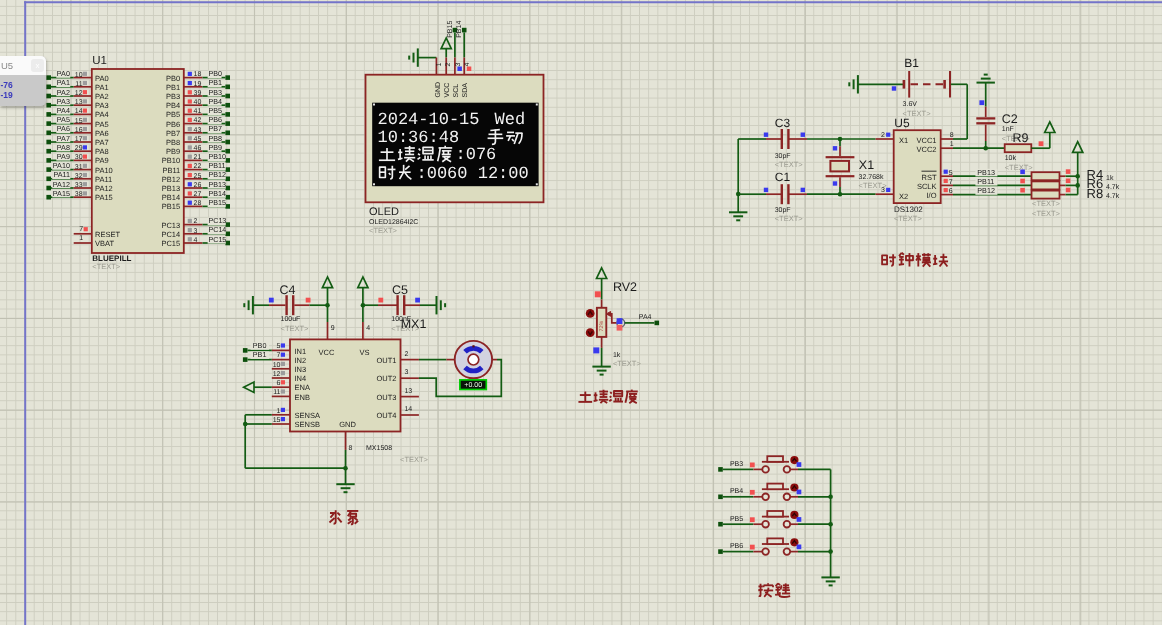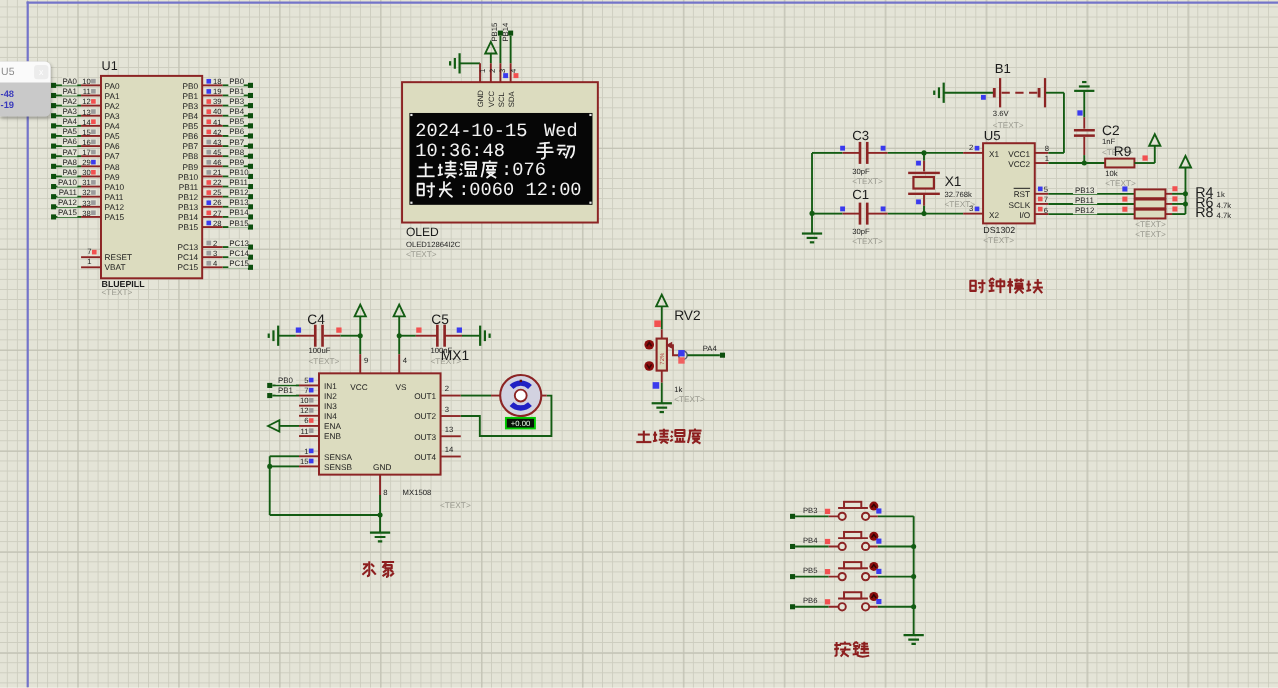--- a/index.html
+++ b/index.html
@@ -863,15 +863,15 @@
 <use href="#gdu" transform="translate(624.0,388.8) scale(0.78)" stroke="#8d1f1f" stroke-width="2.4"></use>
 <use href="#gan" transform="translate(757.5,582.6) scale(0.8)" stroke="#8d1f1f" stroke-width="2.3"></use>
 <use href="#gjian" transform="translate(774.5,582.6) scale(0.8)" stroke="#8d1f1f" stroke-width="2.3"></use>
 <line x1="24.2" y1="2.3" x2="1162" y2="2.3" stroke="#7474c9" stroke-width="2"></line>
 <line x1="25.2" y1="1.3" x2="25.2" y2="625" stroke="#7474c9" stroke-width="2"></line>
 </svg>
 <div id="tip">
       <div class="bar"></div>
       <div class="t">U5</div>
       <div class="x">x</div>
-<div class="v" style="top:24px">-48</div>
+<div class="v" style="top:24px">-76</div>
       <div class="v" style="top:34px">-19</div>
     </div>
 </div>
 </body></html>

